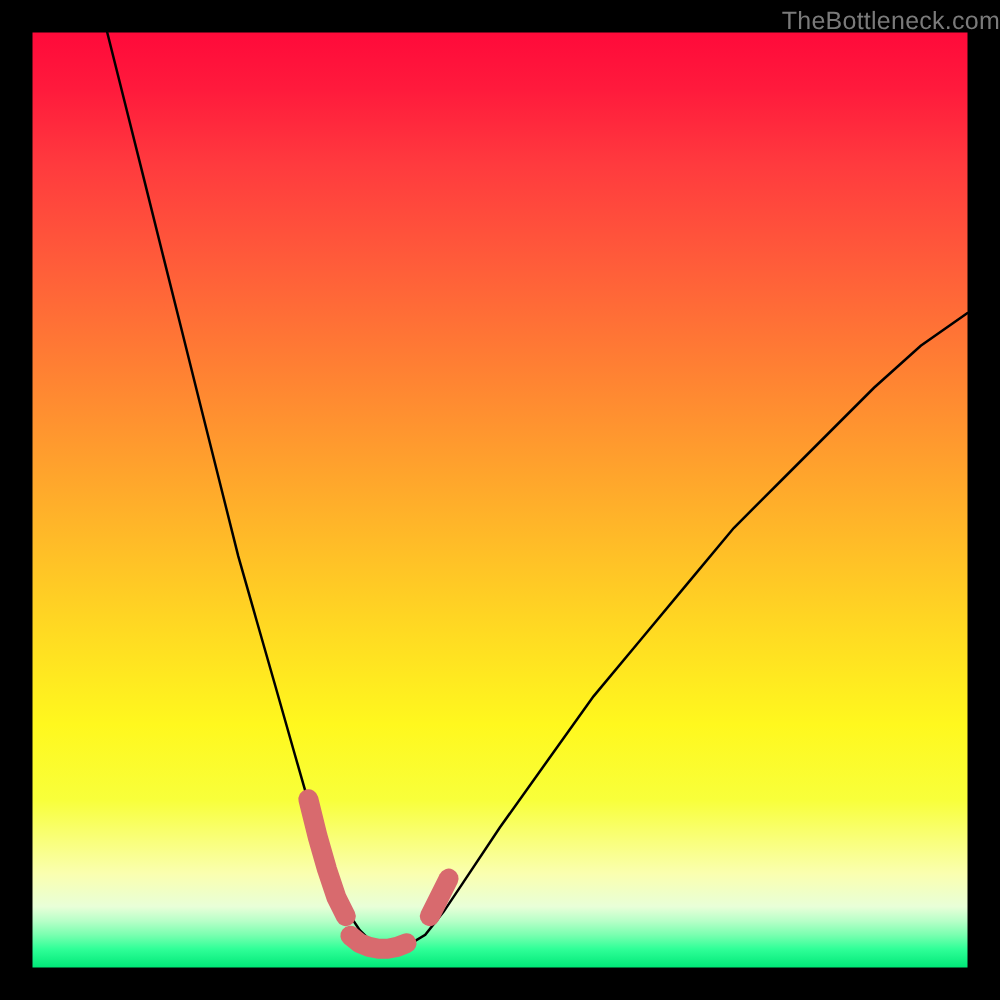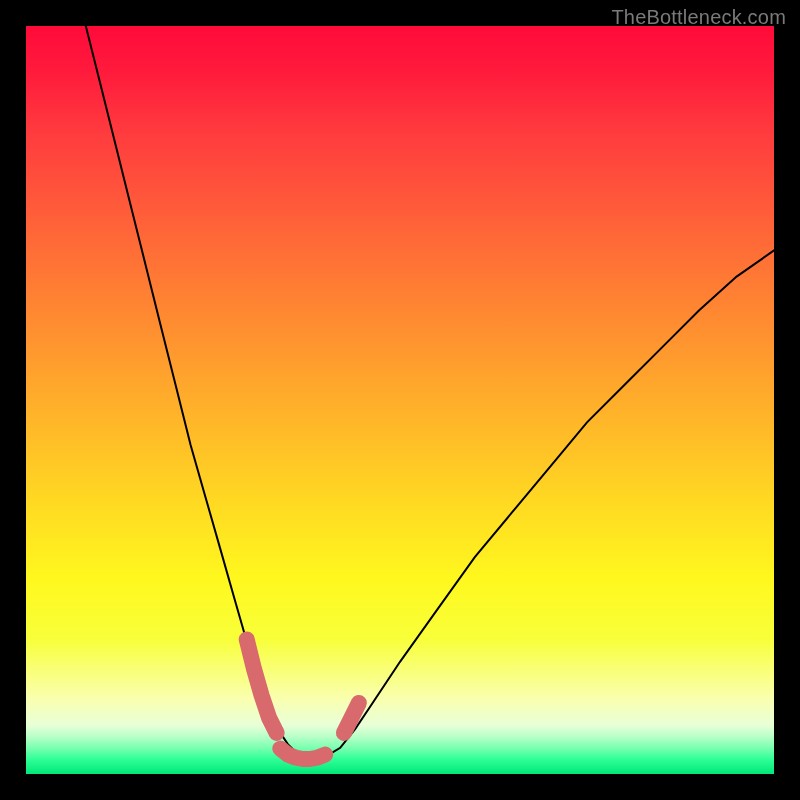--- a/index.html
+++ b/index.html
@@ -32,21 +32,21 @@
       #e8ffd8 93.5%,
       #b8ffc8 95%,
       #7affb0 96.5%,
       #30ff98 98%,
       #00e878 100%
     );
   }
   .watermark {
     position: absolute;
     top: 6px;
-    right: 14px;
+    right: 0;
     color: #7a7a7a;
     font-size: 20px;
     letter-spacing: 0.2px;
     font-weight: 400;
   }
   svg.plot {
     position: absolute;
     left: 0;
     top: 0;
     width: 748px;

